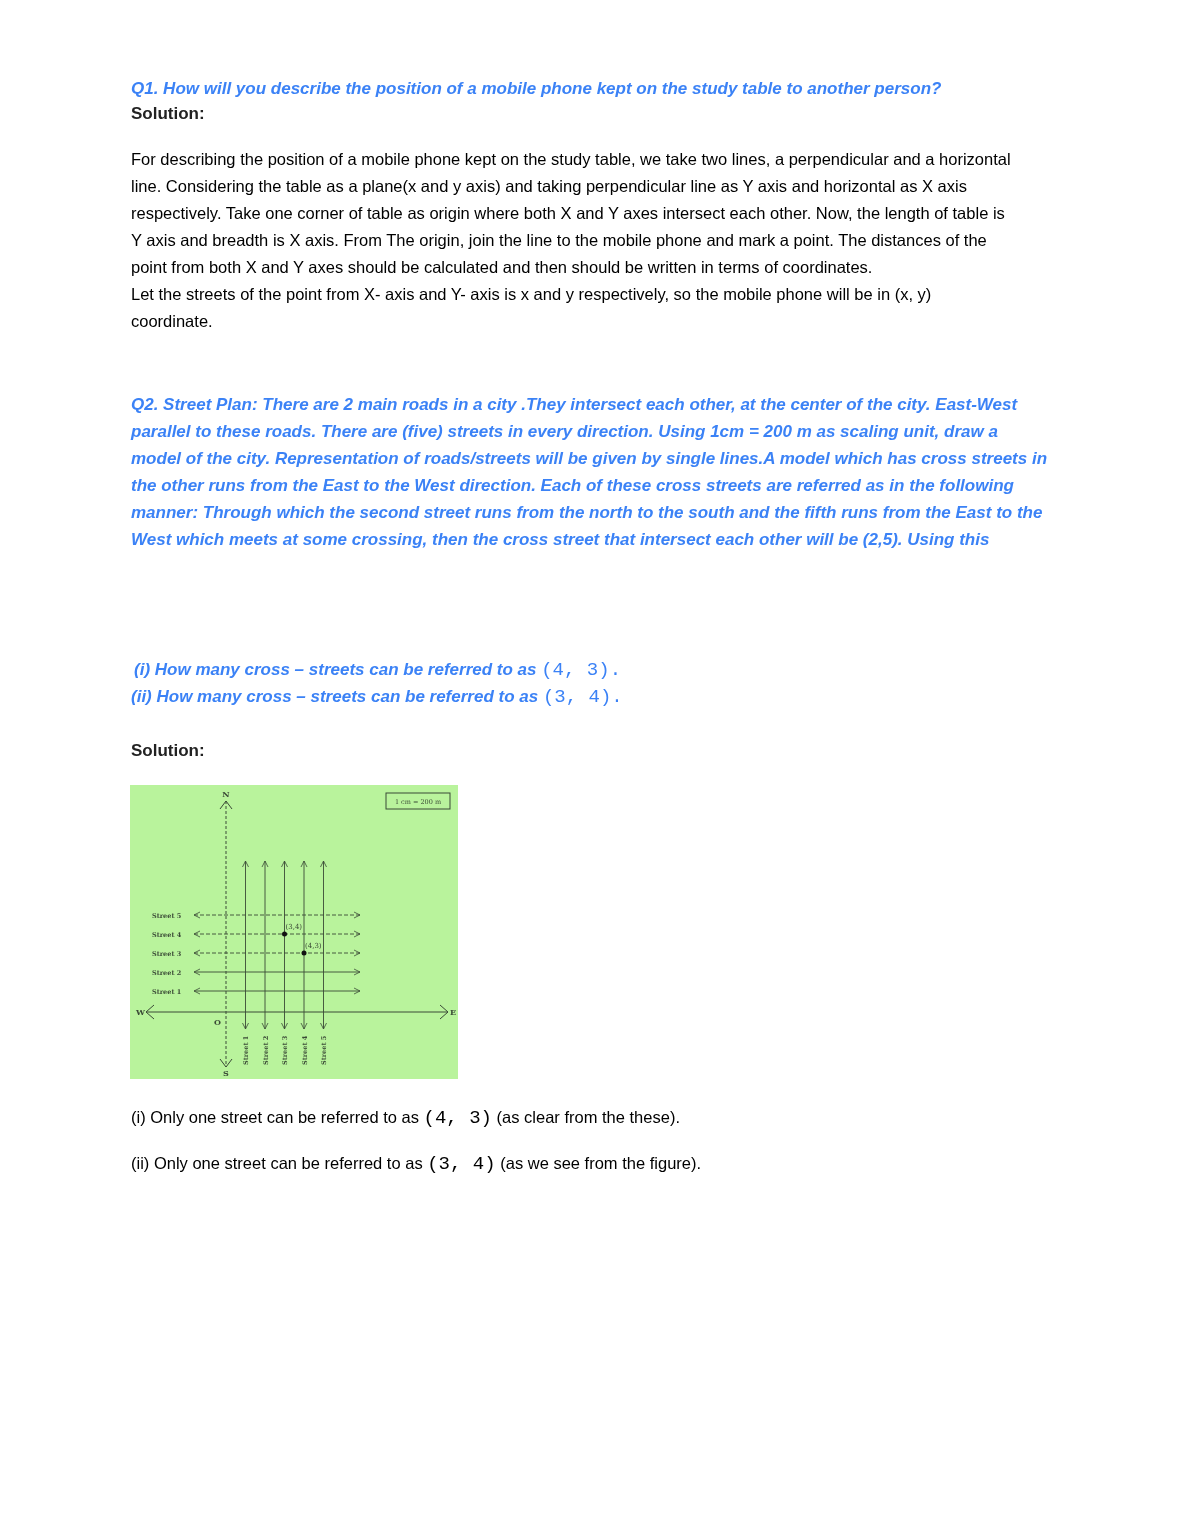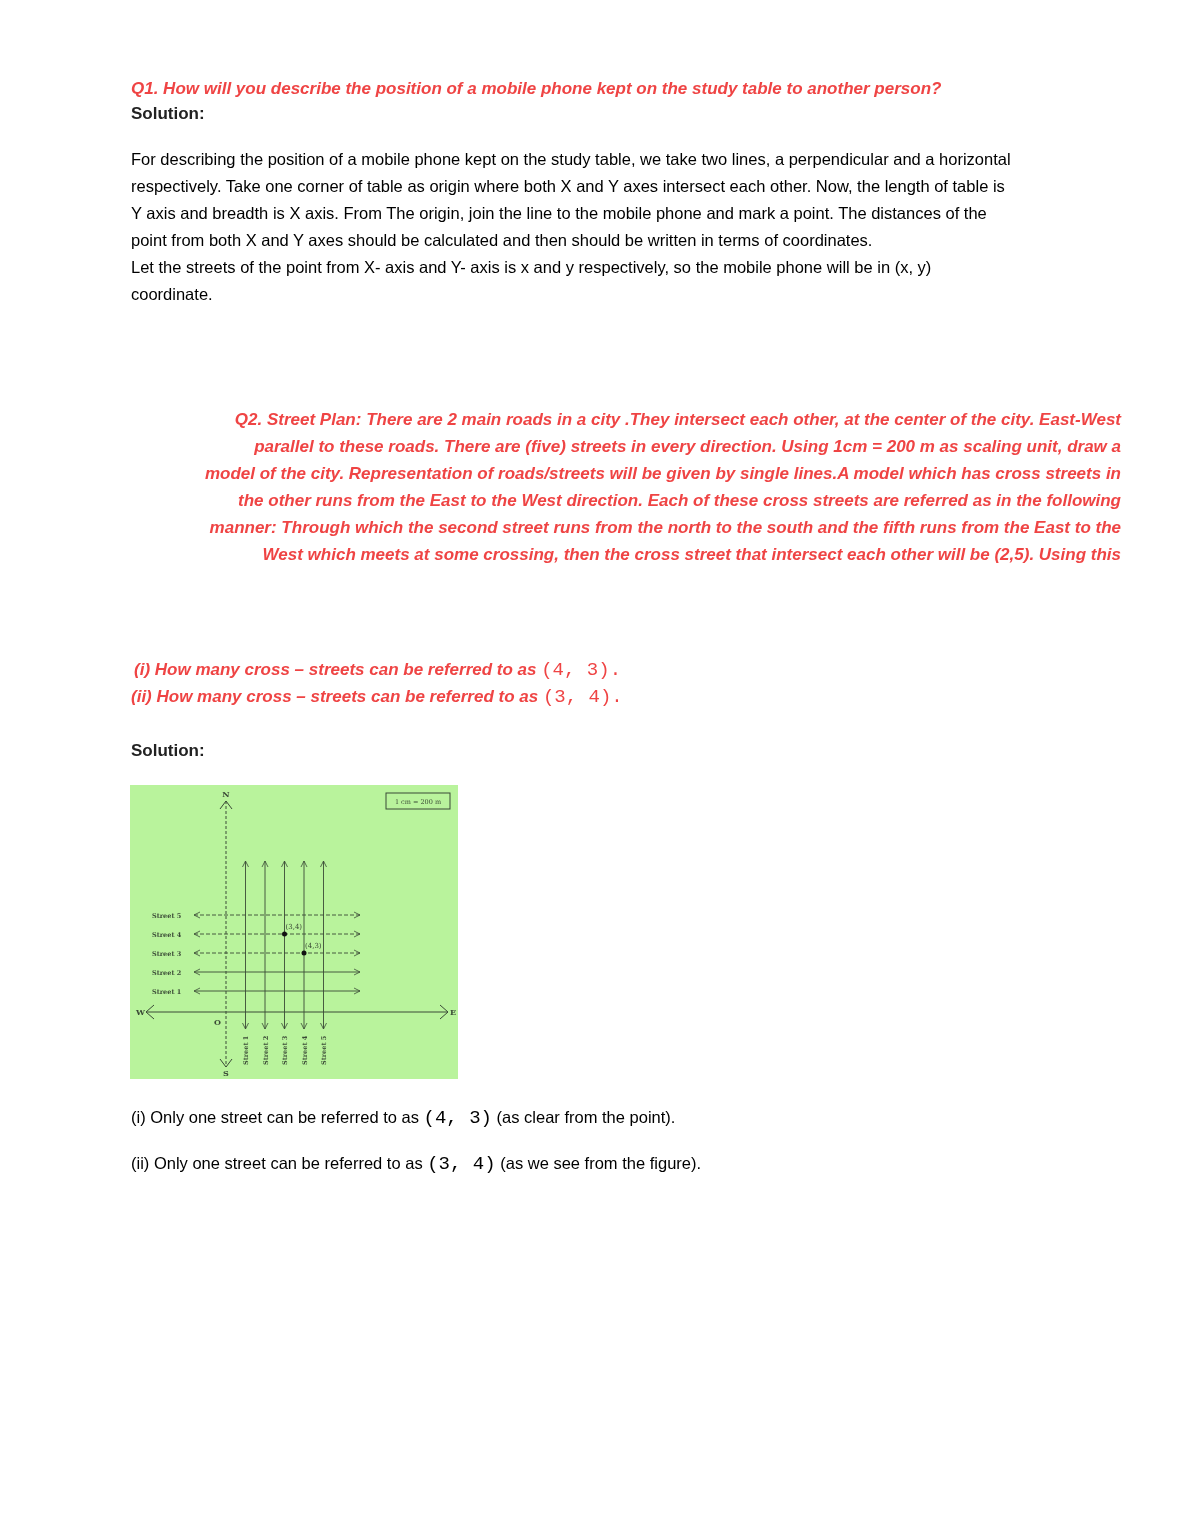--- a/index.html
+++ b/index.html
@@ -1,40 +1,41 @@
 <!DOCTYPE html>
 <html><head>
 <meta charset="utf-8">
 <style>
   html, body { margin: 0; padding: 0; background: #ffffff; }
   body { width: 1190px; height: 1540px; position: relative; overflow: hidden;
          font-family: "Liberation Sans", sans-serif; color: #2a2a2a; }
   .blk { position: absolute; left: 131px; }
-  .q { font-weight: bold; font-style: italic; font-size: 17px; line-height: 27px; color: #ef4444; }
+  .q { font-weight: bold; font-style: italic; font-size: 17px; line-height: 27px; color: #3b82f6; }
   .sol { font-weight: bold; font-size: 17px; color: #222; }
   .p { font-size: 16.5px; line-height: 27px; color: #000000; }
   .math { font-family: Liberation Mono, monospace; font-style: normal; font-weight: normal; font-size: 19px; }
   .figure { position: absolute; left: 130px; top: 785px; width: 328px; height: 294px; background: #b9f39c; }
   .figure svg { display: block; }
 </style>
 </head>
 <body>
 
 <div class="blk q" style="top:75px;">Q1. How will you describe the position of a mobile phone kept on the study table to another person?</div>
 <div class="blk sol" style="top:104px;">Solution:</div>
 <div class="blk p" style="top:146px; width:980px;">
   <div>For describing the position of a mobile phone kept on the study table, we take two lines, a perpendicular and a horizontal</div>
+  <div>line. Considering the table as a plane(x and y axis) and taking perpendicular line as Y axis and horizontal as X axis</div>
   <div>respectively. Take one corner of table as origin where both X and Y axes intersect each other. Now, the length of table is</div>
   <div>Y axis and breadth is X axis. From The origin, join the line to the mobile phone and mark a point. The distances of the</div>
   <div>point from both X and Y axes should be calculated and then should be written in terms of coordinates.</div>
   <div>Let the streets of the point from X- axis and Y- axis is x and y respectively, so the mobile phone will be in (x, y)</div>
   <div>coordinate.</div>
 </div>
 
-<div class="blk q" style="top:406px; width:990px;text-align:right;">
+<div class="blk q" style="top:391px; width:990px;">
   <div>Q2. Street Plan: There are 2 main roads in a city .They intersect each other, at the center of the city. East-West</div>
   <div>parallel to these roads. There are (five) streets in every direction. Using 1cm = 200 m as scaling unit, draw a</div>
   <div>model of the city. Representation of roads/streets will be given by single lines.A model which has cross streets in</div>
   <div>the other runs from the East to the West direction. Each of these cross streets are referred as in the following</div>
   <div>manner: Through which the second street runs from the north to the south and the fifth runs from the East to the</div>
   <div>West which meets at some crossing, then the cross street that intersect each other will be (2,5). Using this</div>
 </div>
 
 <div class="blk q" style="top:656px; left:134px;">
   <span>(i) How many cross – streets can be referred to as </span><span class="math">(4, 3)</span><span class="math">.</span>
@@ -101,17 +102,17 @@
       <path d="M190.5 238 L193.5 244 L196.5 238" fill="none" stroke="#3a4a36" stroke-width="0.8"></path>
       <text x="0" y="0" font-size="6.5" fill="#3a4a36" font-family="DejaVu Serif, serif" font-weight="bold" transform="translate(196,280) rotate(-90)">Street 5</text>
       <circle cx="154.5" cy="149" r="2.5" fill="#111"></circle>
       <text x="155.5" y="144" font-size="7" fill="#3a4a36" font-family="DejaVu Serif, serif">(3,4)</text>
       <circle cx="174" cy="168" r="2.5" fill="#111"></circle>
       <text x="175" y="163" font-size="7" fill="#3a4a36" font-family="DejaVu Serif, serif">(4,3)</text>
     </svg>
 </div>
 
 <div class="blk p" style="top:1104px;">
-  <span>(i) Only one street can be referred to as </span><span class="math">(4, 3)</span><span> (as clear from the point).</span>
+  <span>(i) Only one street can be referred to as </span><span class="math">(4, 3)</span><span> (as clear from the these).</span>
 </div>
 <div class="blk p" style="top:1150px;">
   <span>(ii) Only one street can be referred to as </span><span class="math">(3, 4)</span><span> (as we see from the figure).</span>
 </div>
 
 </body></html>

